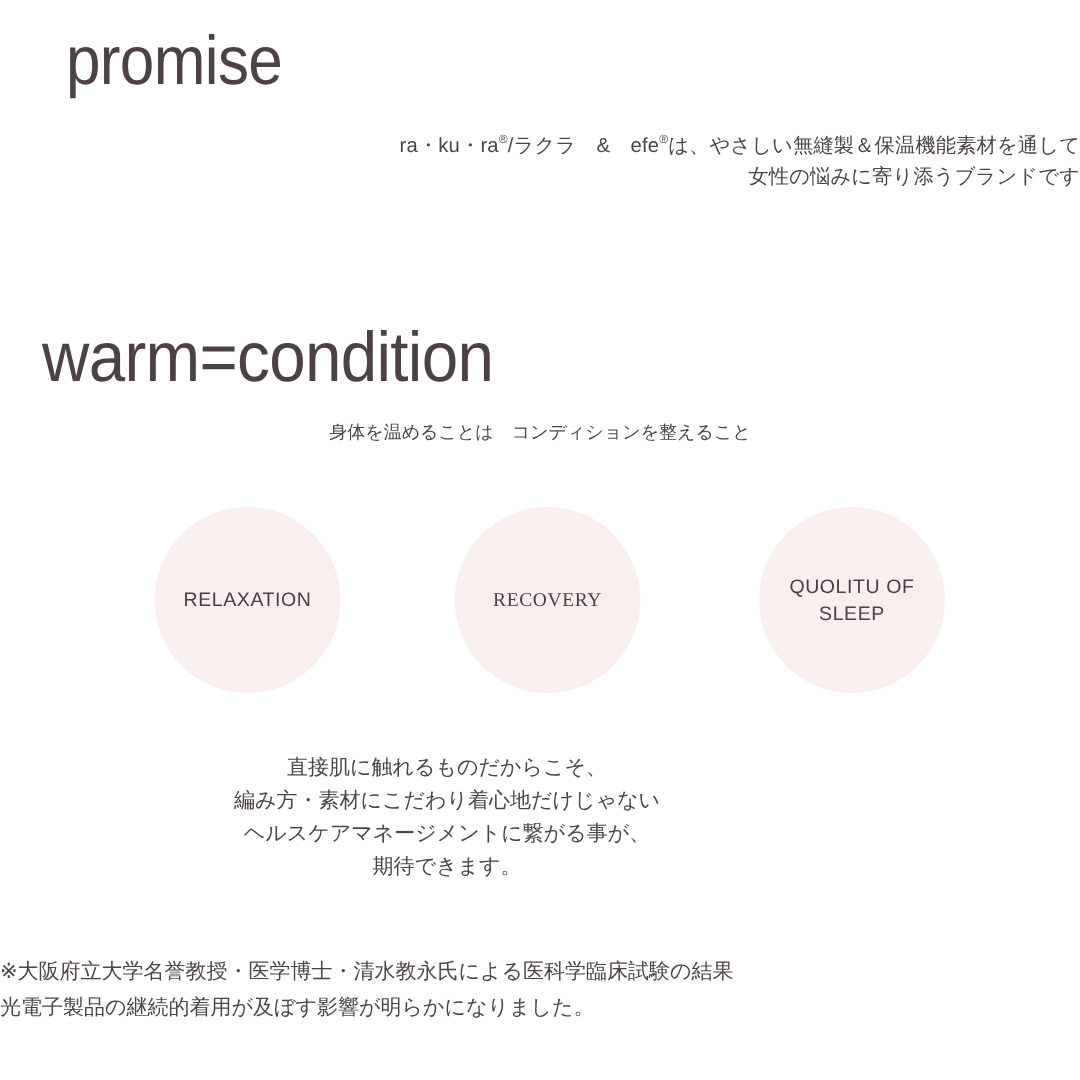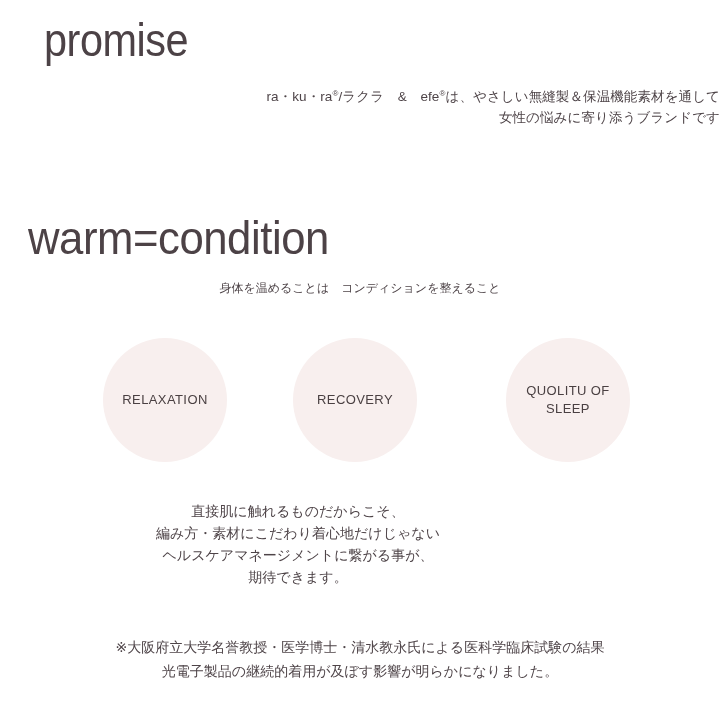--- a/index.html
+++ b/index.html
@@ -117,21 +117,21 @@
     width: 124px;
     height: 124px;
     border-radius: 50%;
     background: #f8efee;
     display: flex;
     align-items: center;
     justify-content: center;
     text-align: center;
   }
   .circle-1 { left: 103px; }
-  .circle-2 { left: 293px; }
+  .circle-2 { left: 303px; font-family: Liberation Serif, serif; }
   .circle-3 { left: 506px; }
 
   .circle-label {
     font-size: 13px;
     line-height: 18px;
     letter-spacing: 0.4px;
     color: #4a4042;
     white-space: pre-line;
   }
 
@@ -150,21 +150,20 @@
     display: block;
     white-space: nowrap;
   }
 
   
   .footnote {
     position: absolute;
     top: 635px;
     left: 0;
     width: 720px;
-    text-align: center;
     font-size: 14px;
     line-height: 24px;
     color: #4e4448;
   }
   .footnote .note-line {
     display: block;
     white-space: nowrap;
   }
 </style>
 </head>

